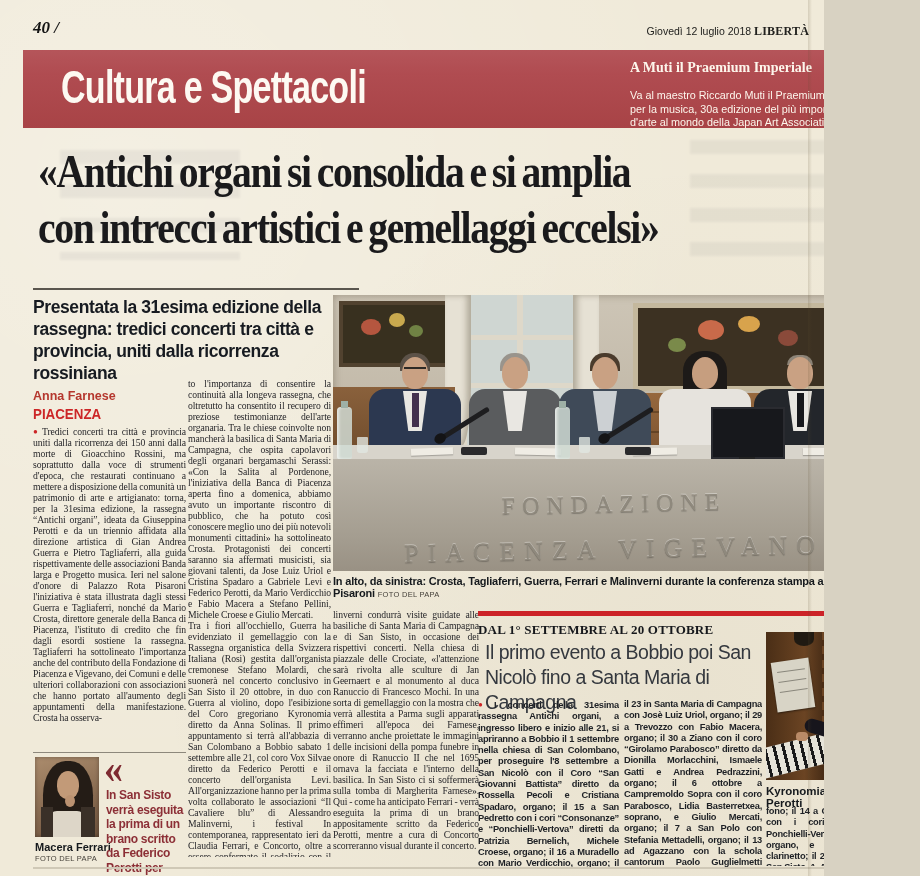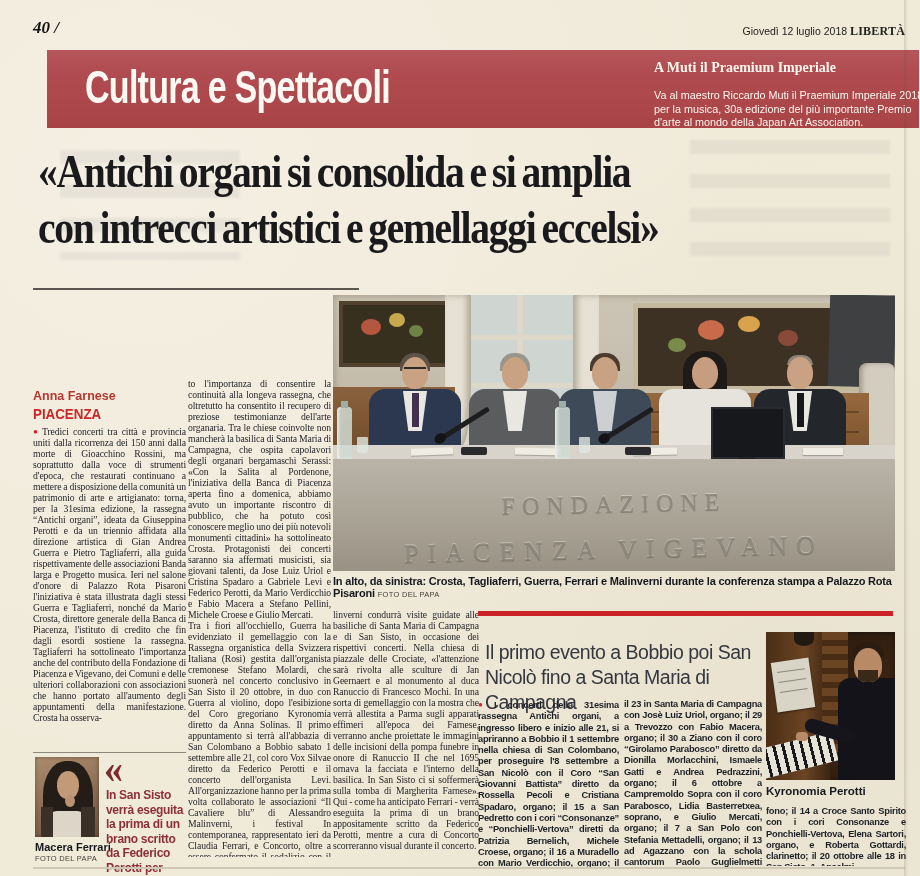--- a/index.html
+++ b/index.html
@@ -1,30 +1,30 @@
 <!DOCTYPE html>
 <html><head>
 <meta charset="utf-8">
 <style>
   html,body{margin:0;padding:0;background:#d8d2c2;}
-  #page{position:relative;width:920px;height:876px;overflow:hidden;
+  #page{position:relative;width:824px;height:876px;overflow:hidden;
         background:#f0ead9;
         background-image:radial-gradient(circle at 15% 20%, rgba(255,255,255,.25), rgba(0,0,0,0) 60%),
                          radial-gradient(circle at 85% 80%, rgba(120,100,60,.06), rgba(0,0,0,0) 55%);
         font-family:"Liberation Serif", serif; color:#26262a;}
   .abs{position:absolute;}
   i{display:block;position:absolute;font-style:normal;}
 
   
   #pageno{left:33px;top:18px;font:italic 700 17px "Liberation Serif",serif;color:#141414;}
   #dateline{right:15px;top:24px;font:400 10.5px "Liberation Sans",sans-serif;color:#22221f;}
   #dateline b{font:700 12px "Liberation Serif",serif;letter-spacing:.2px;}
 
   
-  #banner{left:47px;top:50px;width:872px;height:78px;background:linear-gradient(180deg,#b5555a 0%,#b04c51 30%,#a84346 100%);}
+  #banner{left:23px;top:50px;width:872px;height:78px;background:linear-gradient(180deg,#b5555a 0%,#b04c51 30%,#a84346 100%);}
   #banner-title{left:38px;top:11px;font:700 46px/52px "Liberation Sans",sans-serif;color:#fdf9f2;
                 transform:scaleX(.74);transform-origin:left center;letter-spacing:-1px;white-space:nowrap;}
   #brief{left:607px;top:10px;width:272px;color:#fdf6ec;}
   #brief-title{font:700 14px "Liberation Serif",serif;margin-bottom:13px;}
   #brief-body{font:400 10.8px/13.5px "Liberation Sans",sans-serif;}
 
   
   .hl{left:38px;width:880px;font:700 46px/52px "Liberation Serif",serif;color:#1a1a1c;
       letter-spacing:-1.5px;word-spacing:-3px;white-space:nowrap;transform:scaleX(.86);transform-origin:left top;}
   #hl1{top:146px;} #hl2{top:202px;}
@@ -169,20 +169,21 @@
     </div>
   </div>
 
   <div class="abs ghost" style="left:60px;top:150px;width:180px;height:110px;"></div>
   <div class="abs ghost" style="left:690px;top:140px;width:200px;height:130px;"></div>
 
   <div class="abs hl" id="hl1">«Antichi organi si consolida e si amplia</div>
   <div class="abs hl" id="hl2">con intrecci artistici e gemellaggi eccelsi»</div>
 
   <div class="abs" id="sf-rule"></div>
+  <div class="abs" id="standfirst">Presentata la 31esima edizione della rassegna: tredici concerti tra città e provincia, uniti dalla ricorrenza rossiniana</div>
   <div class="abs" id="byline">Anna Farnese</div>
   <div class="abs" id="kicker">PIACENZA</div>
 
   <div class="abs bodycol" id="col1">
     <p><span class="bullet">●</span><span>Tredici concerti tra città e provincia uniti dalla ricorrenza dei 150 anni dalla morte di Gioacchino Rossini, ma soprattutto dalla voce di strumenti d'epoca, che restaurati continuano a mettere a disposizione della comunità un patrimonio di arte e artigianato: torna, per la 31esima edizione, la rassegna “Antichi organi”, ideata da Giuseppina Perotti e da un triennio affidata alla direzione artistica di Gian Andrea Guerra e Pietro Tagliaferri, alla guida rispettivamente delle associazioni Banda larga e Progetto musica. Ieri nel salone d'onore di Palazzo Rota Pisaroni l'iniziativa è stata illustrata dagli stessi Guerra e Tagliaferri, nonché da Mario Crosta, direttore generale della Banca di Piacenza, l'istituto di credito che fin dagli esordi sostiene la rassegna. Tagliaferri ha sottolineato l'importanza anche del contributo della Fondazione di Piacenza e Vigevano, dei Comuni e delle ulteriori collaborazioni con associazioni che hanno portato all'aumento degli appuntamenti della manifestazione. Crosta ha osserva-</span></p>
   </div>
   <div class="abs bodycol" id="col2">
     <p>to l'importanza di consentire la continuità alla longeva rassegna, che oltretutto ha consentito il recupero di preziose testimonianze dell'arte organaria. Tra le chiese coinvolte non mancherà la basilica di Santa Maria di Campagna, che ospita capolavori degli organari bergamaschi Serassi: «Con la Salita al Pordenone, l'iniziativa della Banca di Piacenza aperta fino a domenica, abbiamo avuto un importante riscontro di pubblico, che ha potuto così conoscere meglio uno dei più notevoli monumenti cittadini» ha sottolineato Crosta. Protagonisti dei concerti saranno sia affermati musicisti, sia giovani talenti, da Jose Luiz Uriol e Cristina Spadaro a Gabriele Levi e Federico Perotti, da Mario Verdicchio e Fabio Macera a Stefano Pellini, Michele Croese e Giulio Mercati.</p>
     <p>Tra i fiori all'occhiello, Guerra ha evidenziato il gemellaggio con la Rassegna organistica della Svizzera Italiana (Rosi) gestita dall'organista cremonese Stefano Molardi, che suonerà nel concerto conclusivo in San Sisto il 20 ottobre, in duo con Guerra al violino, dopo l'esibizione del Coro gregoriano Kyronomia diretto da Anna Solinas. Il primo appuntamento si terrà all'abbazia di San Colombano a Bobbio sabato 1 settembre alle 21, col coro Vox Silvae diretto da Federico Perotti e il concerto dell'organista Levi. All'organizzazione hanno per la prima volta collaborato le associazioni “Il Cavaliere blu” di Alessandro Malinverni, i festival In contemporanea, rappresentato ieri da Claudia Ferrari, e Concorto, oltre a essere confermato il sodalizio con il Fai. Ma-</p>
   </div>
@@ -289,20 +290,21 @@
     <i class="desk-front"></i>
     <div class="engraved abs" id="engrave1">FONDAZIONE</div>
     <div class="engraved abs" id="engrave2">PIACENZA VIGEVANO</div>
   </div>
   <div class="abs" id="photo-caption">
     <span>In alto, da sinistra: Crosta, Tagliaferri, Guerra, Ferrari e Malinverni durante la conferenza stampa a Palazzo Rota Pisaroni</span>
     <span class="credit">FOTO DEL PAPA</span>
   </div>
 
   <div class="abs" id="agenda-bar"></div>
+  <div class="abs" id="agenda-kicker">DAL 1° SETTEMBRE AL 20 OTTOBRE</div>
   <div class="abs" id="agenda-headline">Il primo evento a Bobbio poi San Nicolò fino a Santa Maria di Campagna</div>
   <div class="abs agcol" id="agcol1">
     <p style="margin:0"><span class="bullet">●</span><span>I concerti della 31esima rassegna Antichi organi, a ingresso libero e inizio alle 21, si apriranno a Bobbio il 1 settembre nella chiesa di San Colombano, per proseguire l'8 settembre a San Nicolò con il Coro “San Giovanni Battista” diretto da Rossella Pecoli e Cristiana Spadaro, organo; il 15 a San Pedretto con i cori “Consonanze” e “Ponchielli-Vertova” diretti da Patrizia Bernelich, Michele Croese, organo; il 16 a Muradello con Mario Verdicchio, organo; il 22 a Pontedellolio con il coro Montenero diretto da Mario Azzali e Federico Perotti, organo;</span></p>
   </div>
   <div class="abs agcol" id="agcol2">il 23 in Santa Maria di Campagna con Josè Luiz Uriol, organo; il 29 a Trevozzo con Fabio Macera, organo; il 30 a Ziano con il coro “Girolamo Parabosco” diretto da Dionilla Morlacchini, Ismaele Gatti e Andrea Pedrazzini, organo; il 6 ottobre a Campremoldo Sopra con il coro Parabosco, Lidia Basterretxea, soprano, e Giulio Mercati, organo; il 7 a San Polo con Stefania Mettadelli, organo; il 13 ad Agazzano con la schola cantorum Paolo Guglielmetti diretta da Antonio Quero, il duo Reverberi formato da Stefano Pellini, organo, e Pietro Tagliaferri, sasso-</div>
 
   <div class="abs" id="perotti">
     <i class="wood"></i>
     <i class="carv"></i>
     <i class="lamp"></i>

